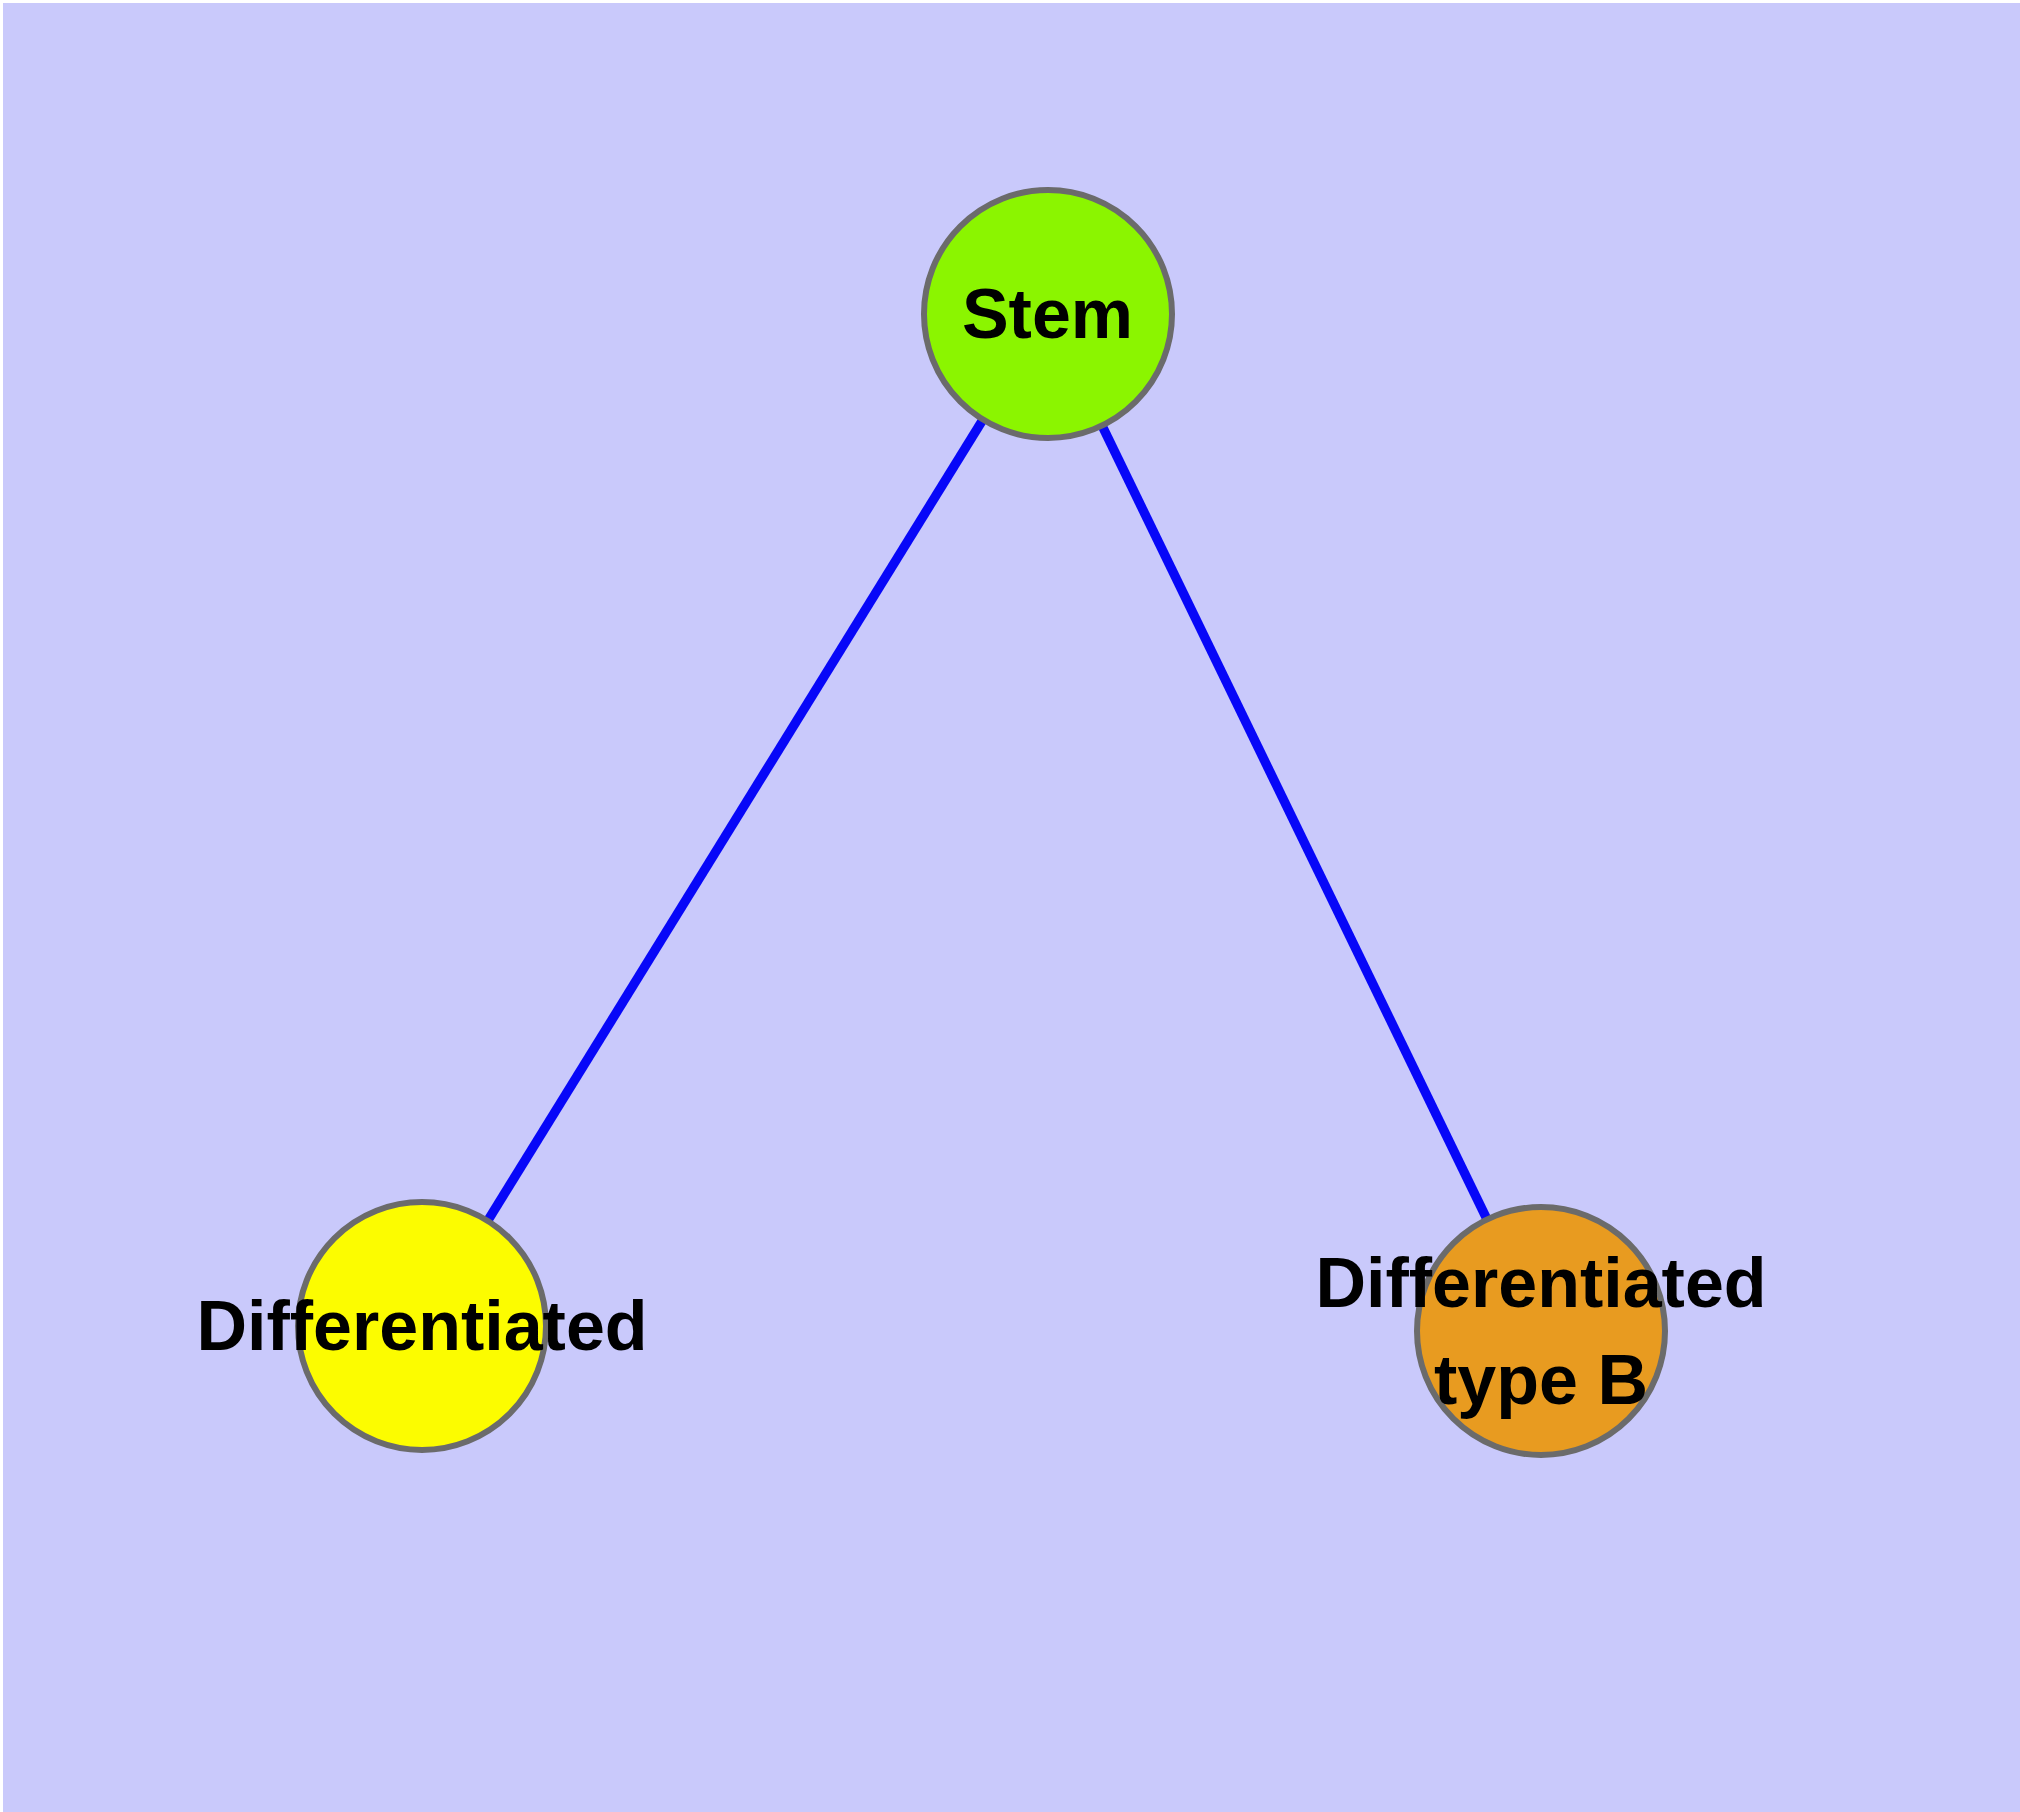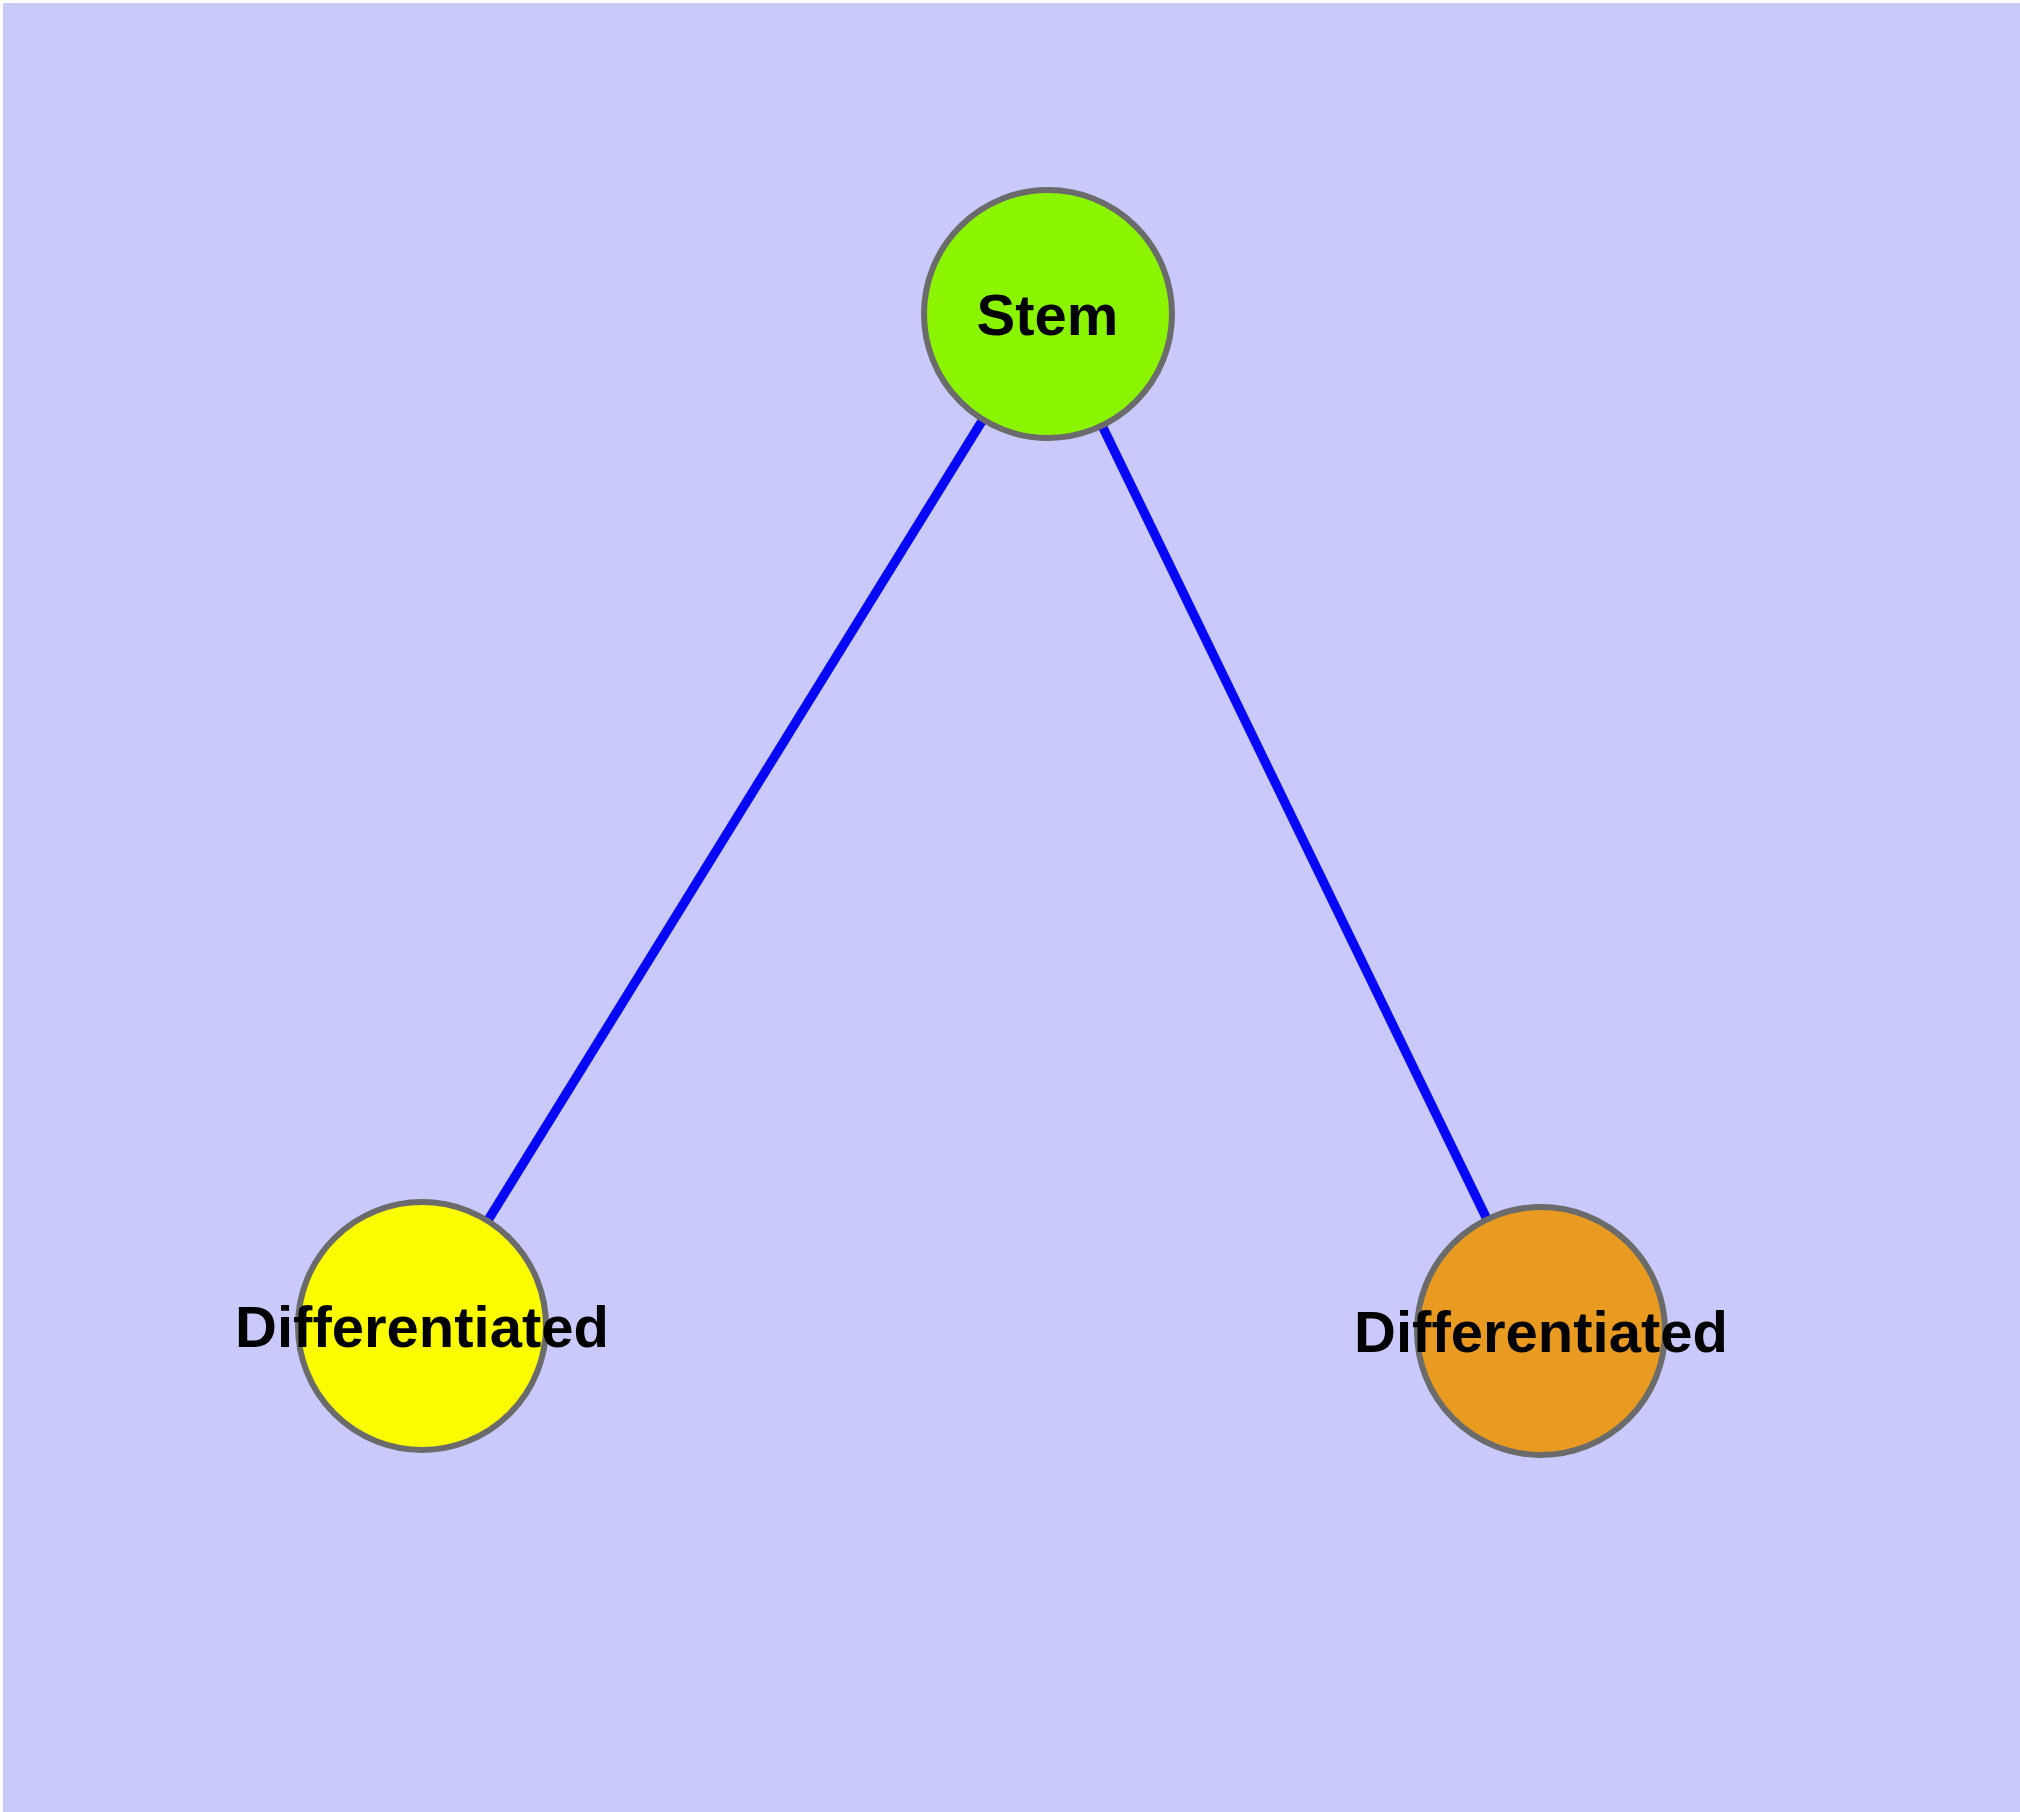--- a/index.html
+++ b/index.html
@@ -39,21 +39,21 @@
   .node-stem   { left: 918px; top: 184px; }
   .node-type-a { left: 292px;  top: 1196px; }
   .node-type-b { left: 1411px; top: 1201px; }
   .label {
     position: absolute;
     display: flex;
     flex-direction: column;
     justify-content: center;
     text-align: center;
     font-weight: 700;
-    font-size: 58px;
+    font-size: 70px;
     line-height: 97px;
     color: #000000;
     white-space: nowrap;
     pointer-events: none;
   }
   .label-stem   { left: 918px; top: 184px; width: 254px; height: 254px; }
   .label-type-a { left: 123px;  top: 1226px; width: 593px; height: 195px; }
   .label-type-b { left: 1242px; top: 1231px; width: 593px; height: 195px; }
   .label span { display: block; }
 </style>
@@ -76,16 +76,17 @@
   <div class="label label-stem">
     <span>Stem</span>
   </div>
 
   <div class="label label-type-a">
     <span>Differentiated</span>
   </div>
 
   <div class="label label-type-b">
     <span>Differentiated</span>
+    <span>type B</span>
   </div>
 
 </div>
 
 
 </body></html>

